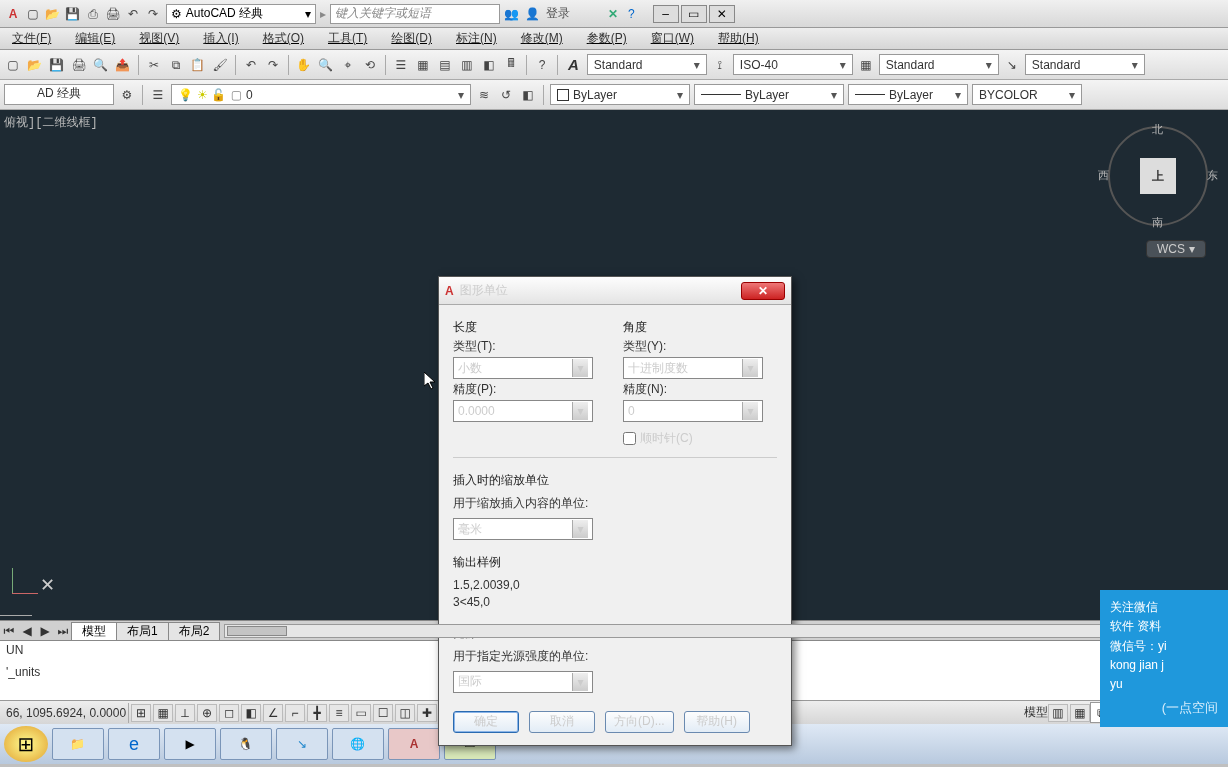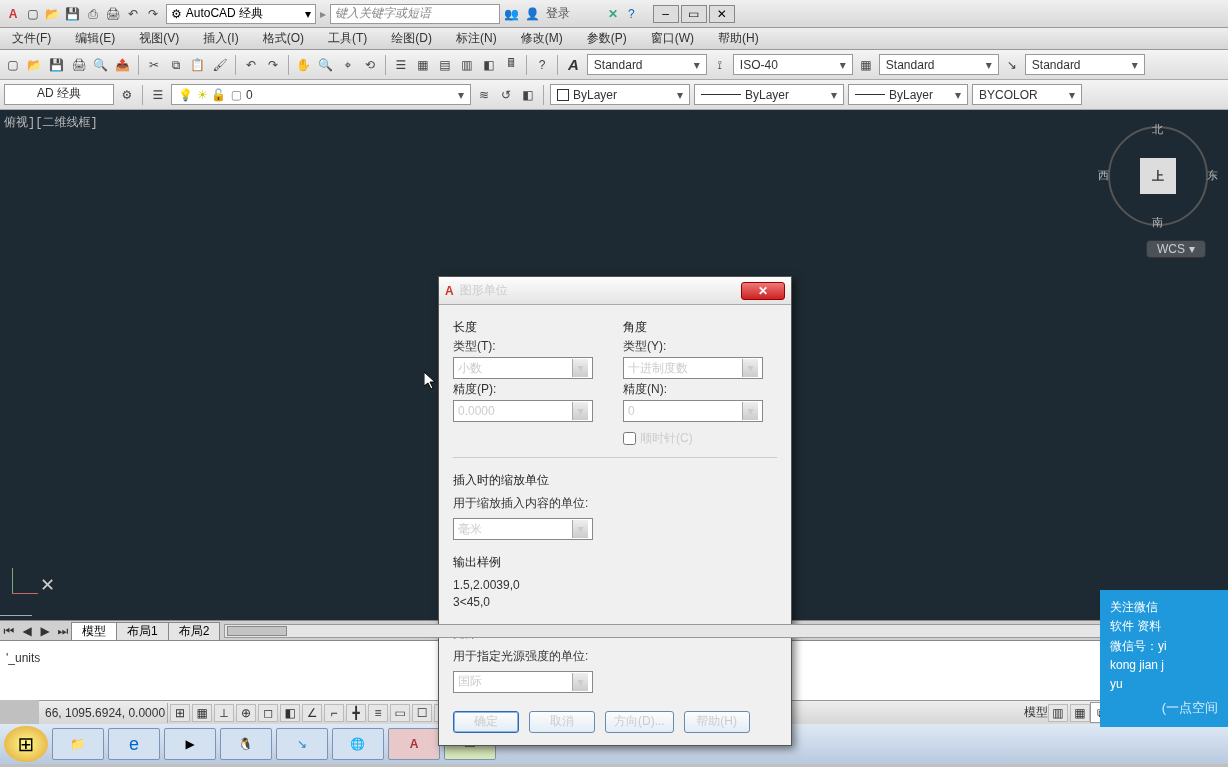--- a/index.html
+++ b/index.html
@@ -11,21 +11,21 @@
 .qtb .ico, .tb .ico { width:18px; height:18px; display:flex; align-items:center; justify-content:center; color:#444; border:1px solid transparent; border-radius:2px; cursor:default;}
 .ws-sel { width:150px; height:20px; border:1px solid #999; background:#fff; display:flex; align-items:center; padding:0 4px; gap:4px;}
 .ws-sel .arrow{margin-left:auto;}
 .app-title { flex:1; text-align:center; color:#555; display:flex; gap:20px; justify-content:center;}
 .searchbox { width:170px; height:20px; border:1px solid #999; background:#fff; display:flex; align-items:center; padding:0 4px; color:#888; font-style:italic;}
 .loginarea{display:flex;align-items:center;gap:6px;color:#555;}
 .win-ctrl { display:flex; gap:2px; margin-left:8px;}
 .win-ctrl div{width:26px;height:18px;border:1px solid #888;background:#ddd;display:flex;align-items:center;justify-content:center;}
 
 
-.menubar { height:22px; background:linear-gradient(#eee,#d6d6d6); display:flex; align-items:center; border-bottom:1px solid #999;}
+.menubar { height:22px; background:linear-gradient(#eee,#d6d6d6); display:flex; align-items:center; border-bottom:1px solid #999;text-decoration:underline;}
 .menubar .m { padding:0 12px; height:100%; display:flex; align-items:center; color:#333; cursor:default;}
 
 
 .tbrow { height:30px; background:linear-gradient(#f4f4f4,#dedede); display:flex; align-items:center; border-bottom:1px solid #aaa; gap:4px; padding:0 4px;}
 .sep { width:1px; height:20px; background:#aaa; margin:0 2px;}
 .drop { height:21px; border:1px solid #999; background:#fff; display:flex; align-items:center; padding:0 6px; gap:4px; color:#333;}
 .drop .arrow{margin-left:auto;color:#555;}
 .drop.small{width:90px;}
 
 
@@ -48,21 +48,21 @@
 .btabs .tab{padding:0 10px;height:18px;border:1px solid #888;border-bottom:none;background:#e4e4e4;display:flex;align-items:center;margin-left:-1px;}
 .btabs .tab.active{background:#fff;}
 .hscroll{flex:1;height:14px;background:#e6e6e6;border:1px solid #999;margin:0 4px;position:relative;}
 .hscroll .thumb{position:absolute;left:2px;top:1px;width:60px;height:10px;background:#c4c4c4;border:1px solid #888;}
 
 
 .cmd{height:60px;background:#fff;border-top:1px solid #888;padding:2px 6px;font-family:Consolas,monospace;font-size:12px;color:#333;overflow:hidden;}
 .cmd .line{white-space:pre;}
 
 
-.status{height:24px;background:linear-gradient(#eee,#d6d6d6);display:flex;align-items:center;font-size:11px;color:#333;border-top:1px solid #999;padding:0 6px;margin-left:39px;}
+.status{height:24px;background:linear-gradient(#eee,#d6d6d6);display:flex;align-items:center;font-size:11px;color:#333;border-top:1px solid #999;padding:0 6px;}
 .status .icons{display:flex;gap:2px;}
 .status .icons .sic{width:20px;height:18px;border:1px solid #bbb;background:#e6e6e6;display:flex;align-items:center;justify-content:center;}
 
 
 .taskbar{height:40px;background:linear-gradient(#dfe9f5,#b8c9de);display:flex;align-items:center;gap:4px;padding:0 4px;}
 .taskbar .tbtn{width:52px;height:32px;border:1px solid #7a95b8;background:#d4e1f0;display:flex;align-items:center;justify-content:center;border-radius:2px;}
 .taskbar .start{width:44px;height:36px;border-radius:50%;background:radial-gradient(#fffb90,#e0a030);display:flex;align-items:center;justify-content:center;}
 
 
 .dialog{position:absolute;left:438px;top:166px;width:354px;background:#f0f0f0;border:1px solid #555;box-shadow:3px 3px 8px rgba(0,0,0,0.5);}
@@ -342,20 +342,21 @@
   <div class="tab active">模型</div>
   <div class="tab">布局1</div>
   <div class="tab">布局2</div>
   <div class="hscroll">
       <div class="thumb"></div>
     </div>
   <div class="nav">▶</div>
 </div>
 
 <div class="cmd">
+  <div class="line">UN</div>
   <div class="line" style="height:8px;"></div>
   <div class="line">'_units</div>
 </div>
 
 <div class="status">
   <span>66, 1095.6924, 0.0000</span>
   <div class="sep"></div>
   <div class="icons">
     <div class="sic">⊞</div>
     <div class="sic">▦</div>

